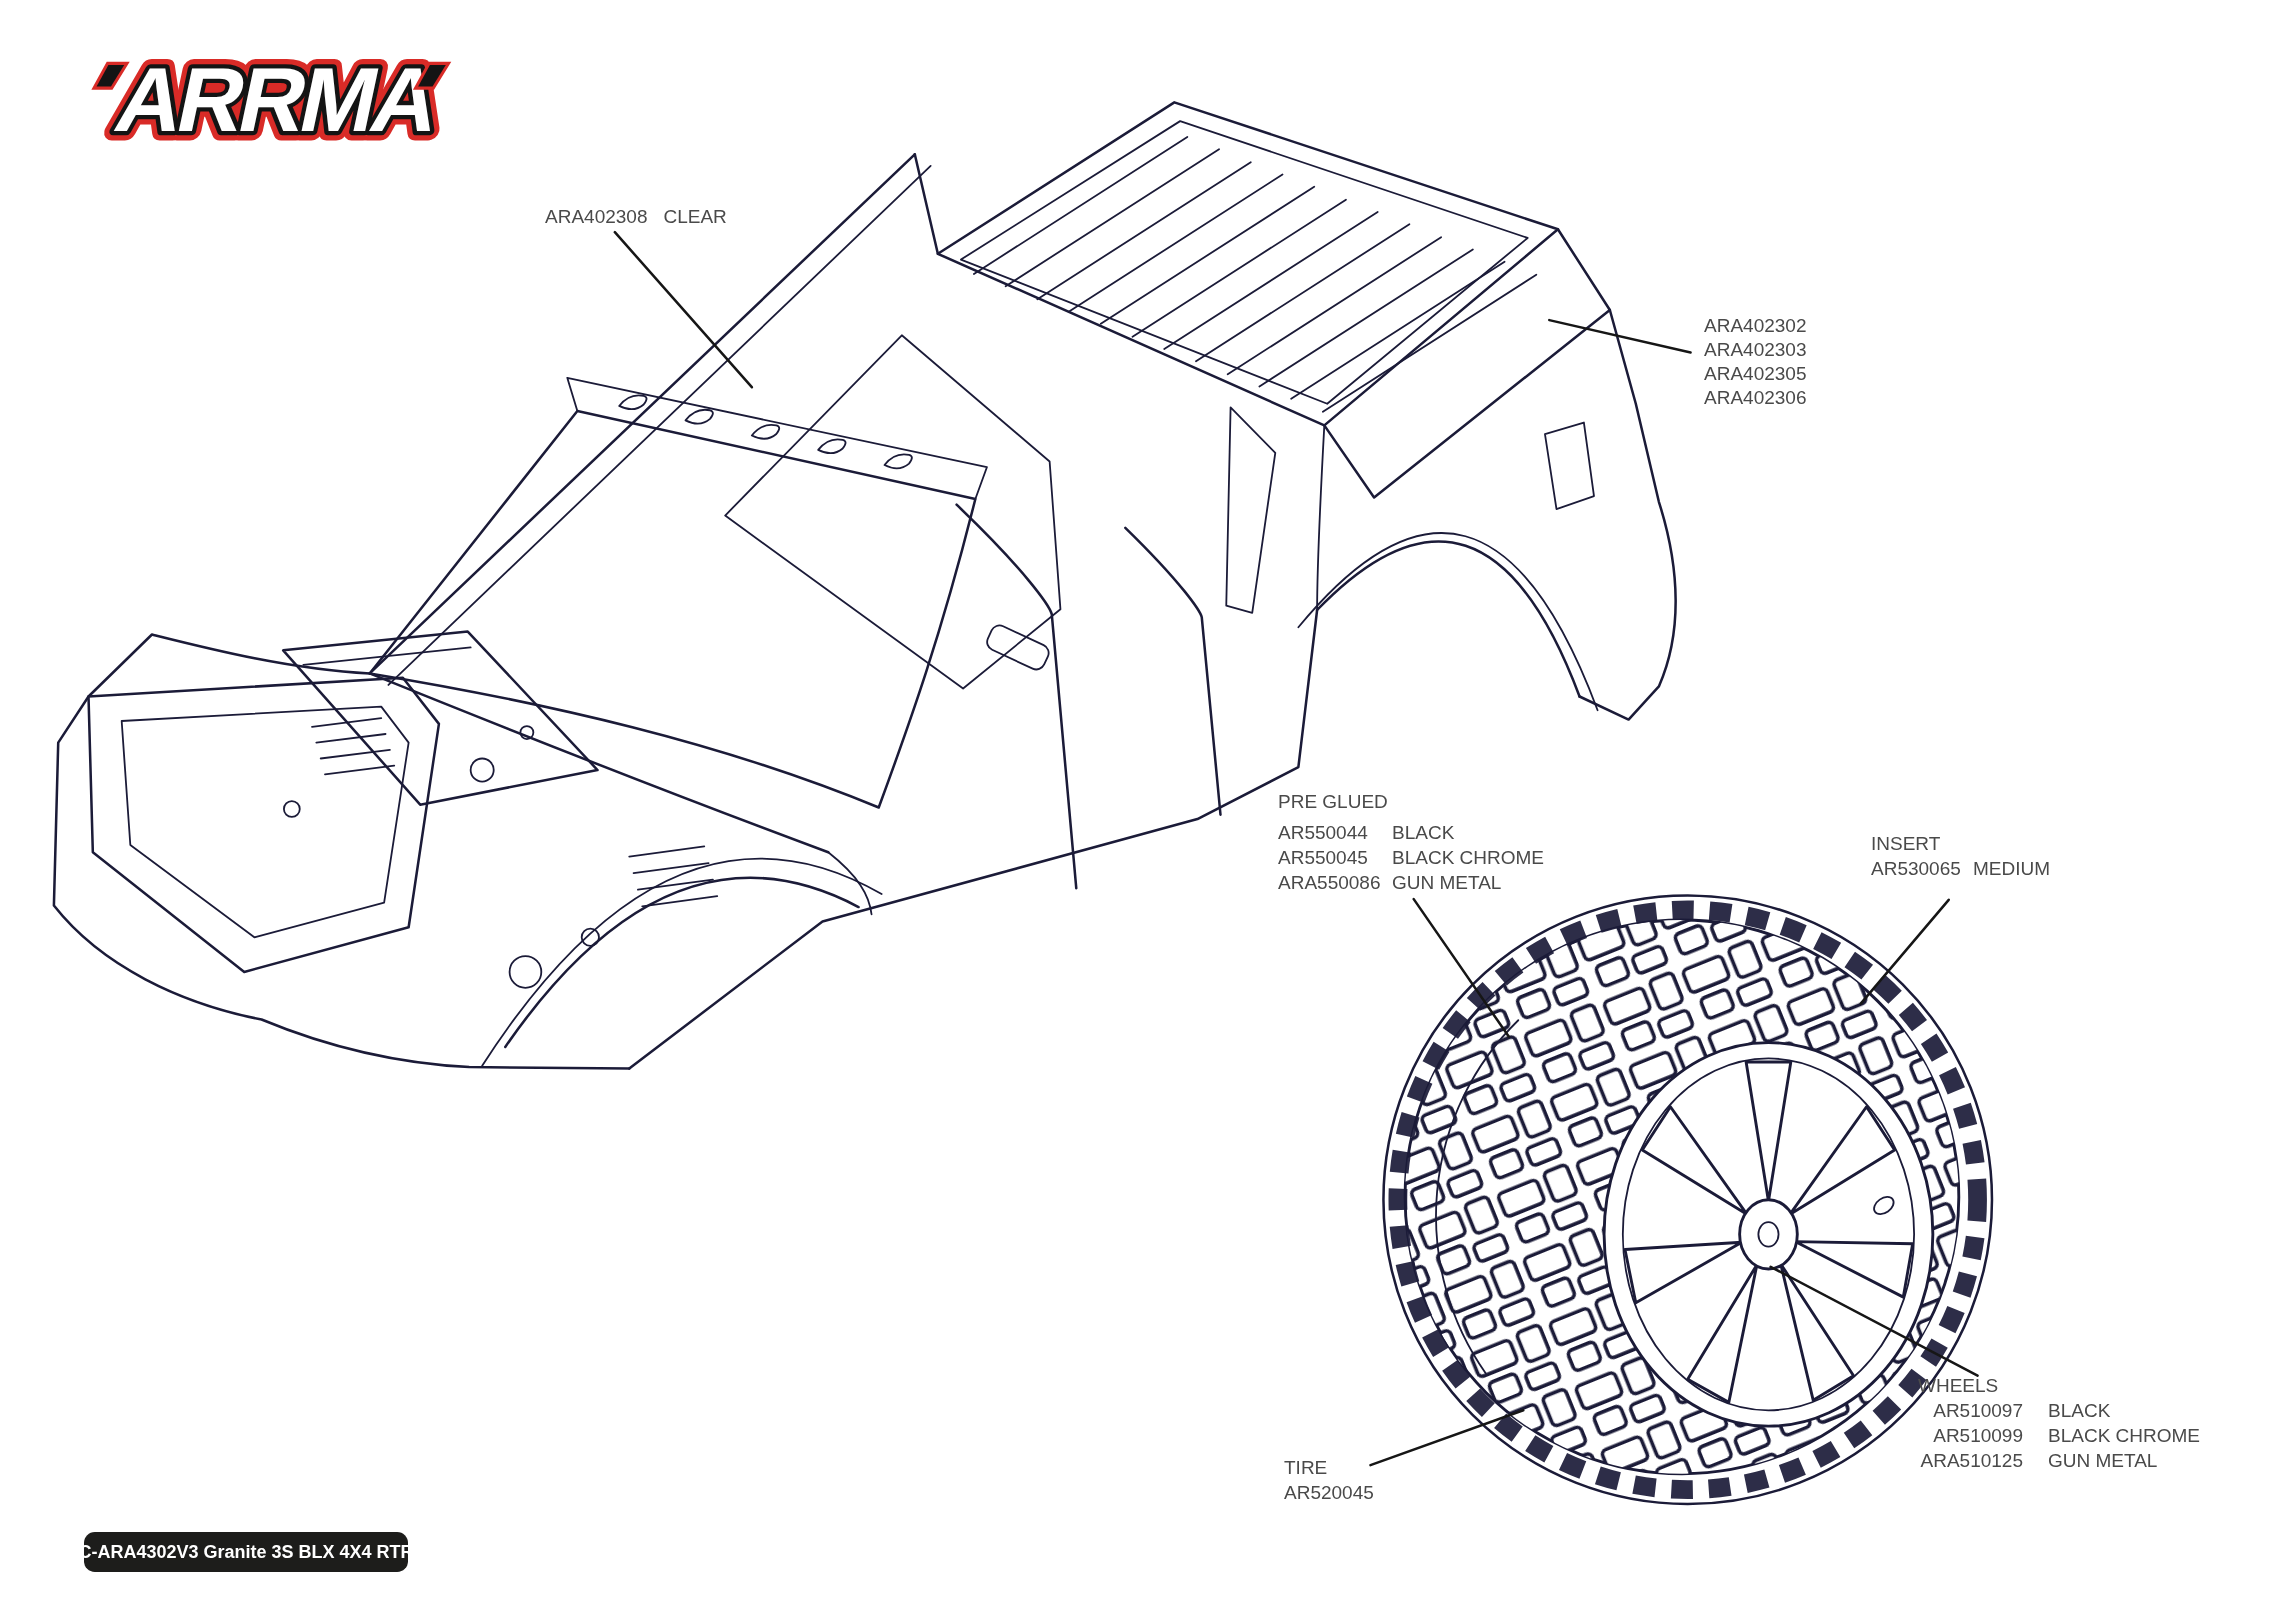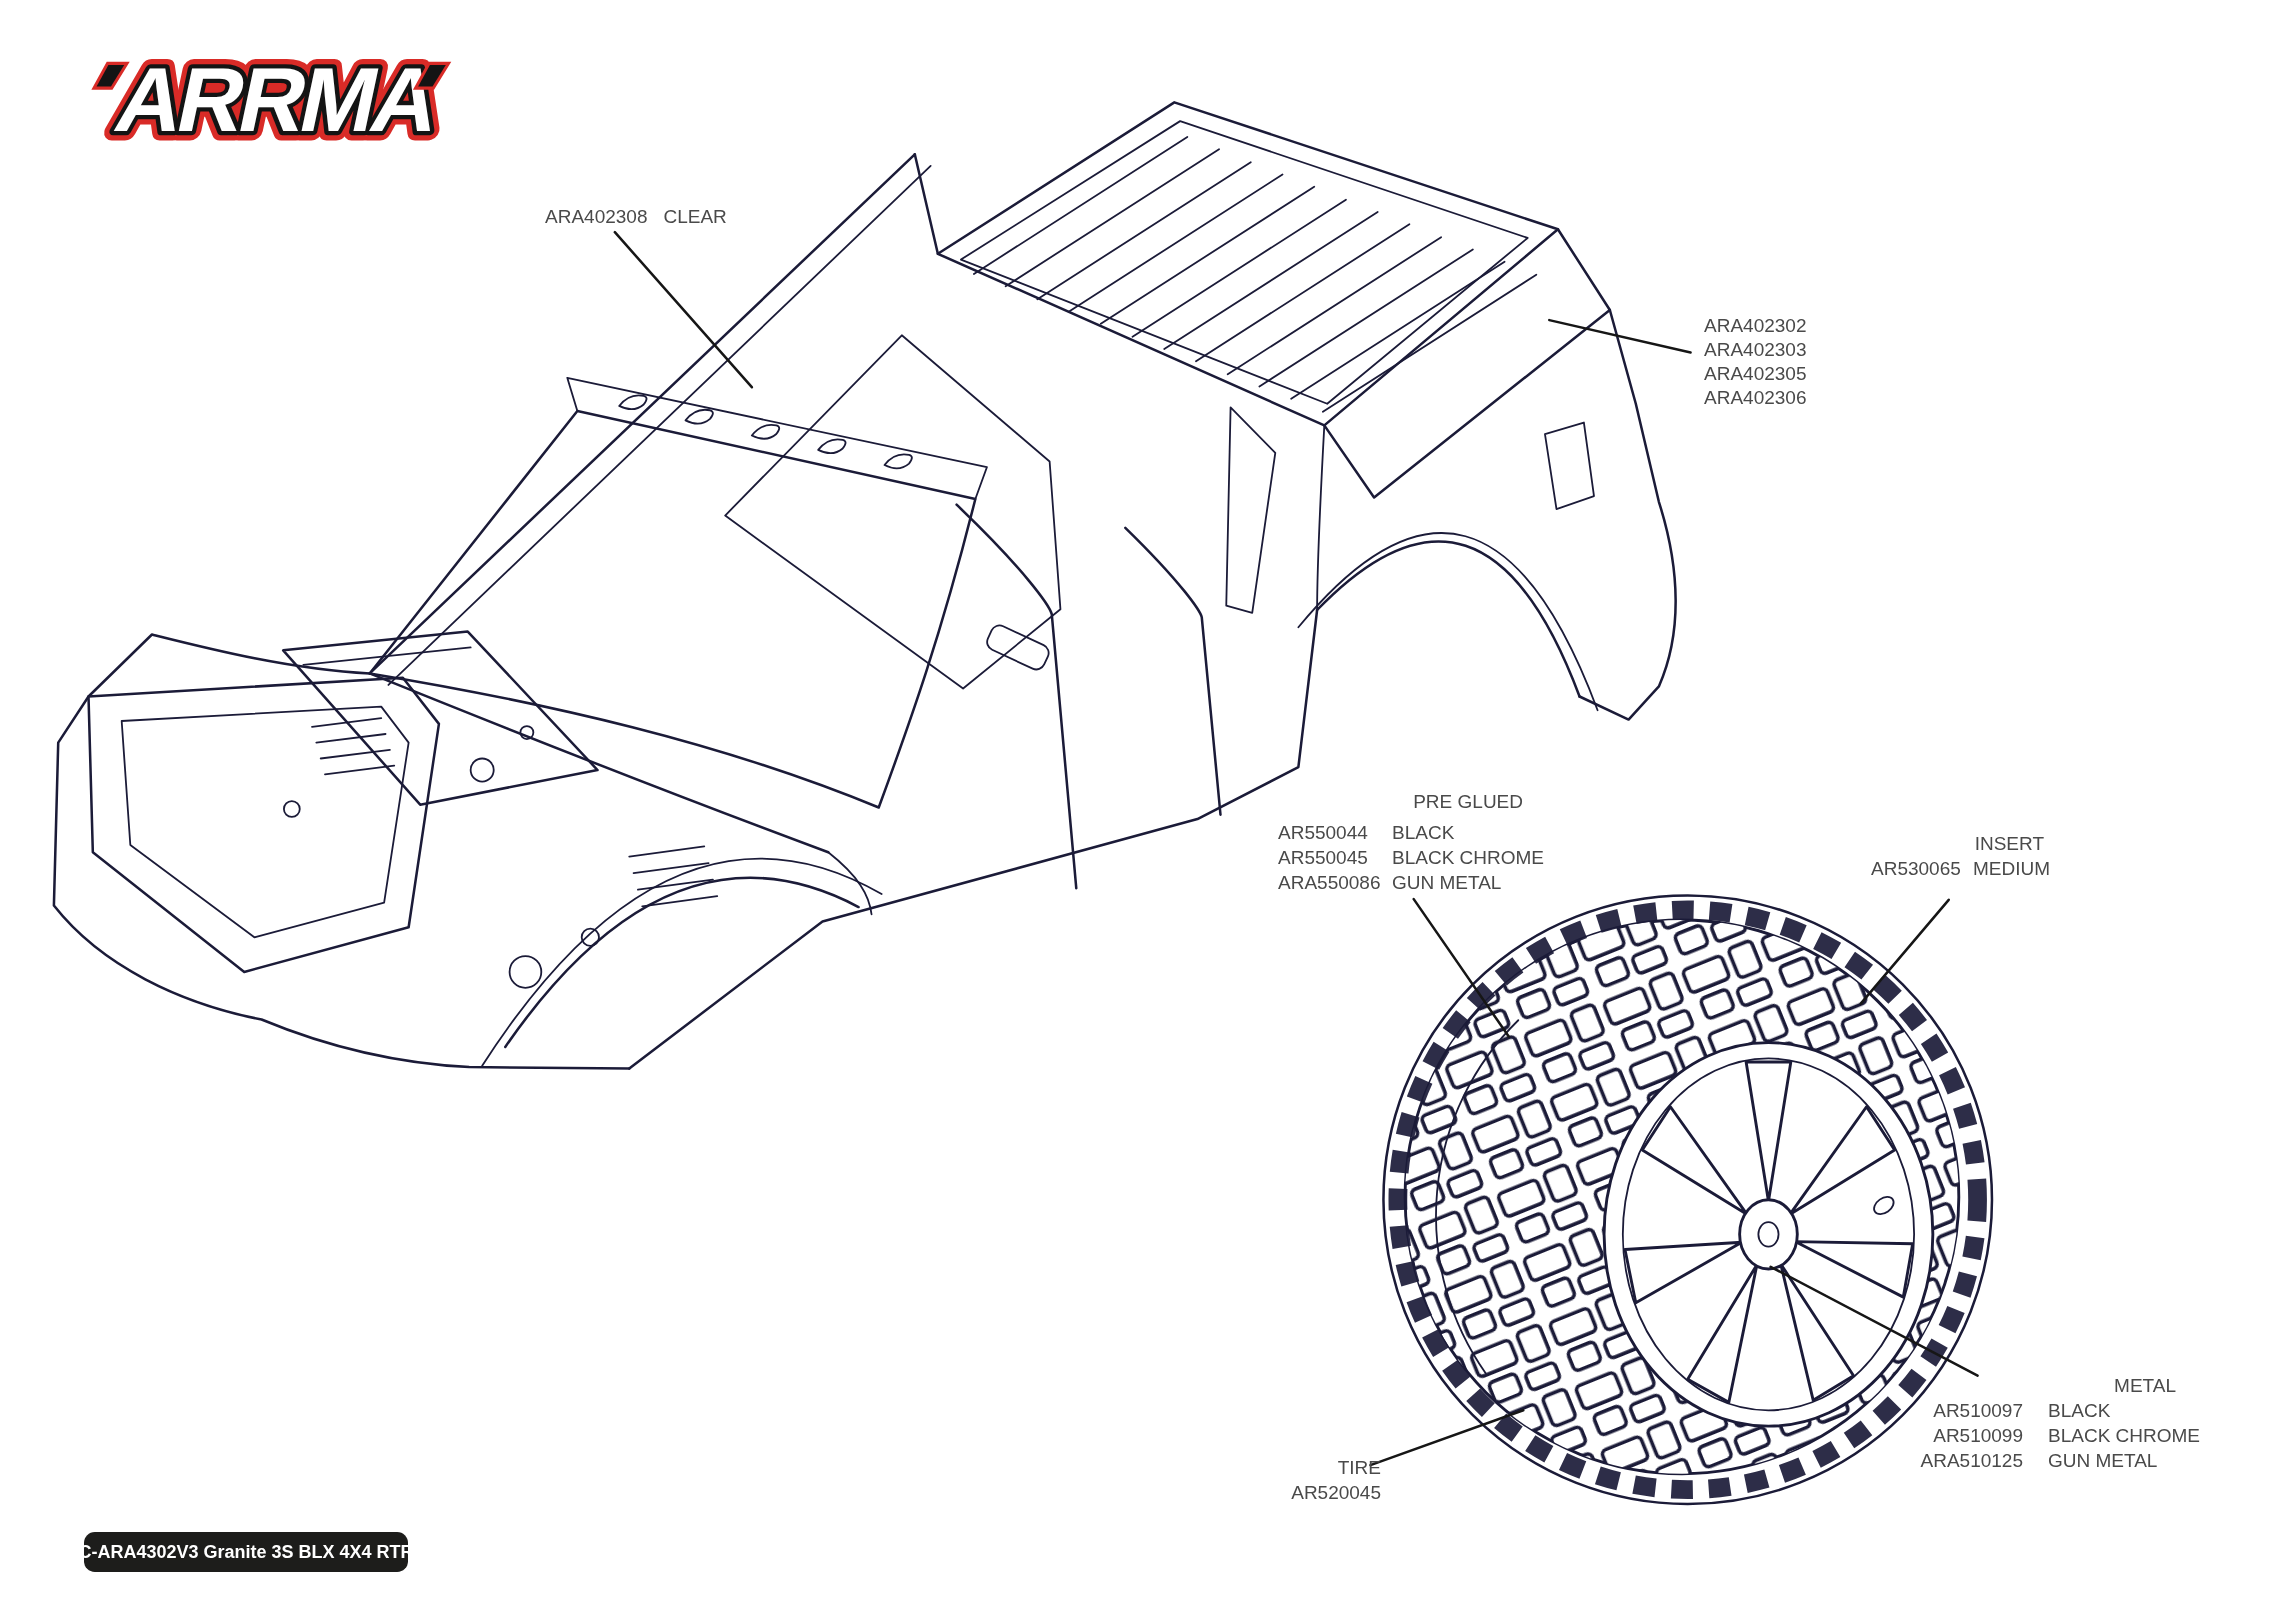--- a/index.html
+++ b/index.html
@@ -14,21 +14,21 @@
   
   .ln{stroke:var(--line,#1b1b38);fill:none;stroke-width:3.5;stroke-linejoin:round;stroke-linecap:round;}
   .ln2{stroke:var(--line,#1b1b38);fill:none;stroke-width:2.5;stroke-linejoin:round;stroke-linecap:round;}
   .wfill{fill:#ffffff;stroke:var(--line,#1b1b38);stroke-width:4;stroke-linejoin:round;}
   .tb{fill:#ffffff;stroke:var(--line,#1b1b38);stroke-width:5;}
   .knobring{stroke:var(--line,#1b1b38);fill:none;stroke-width:26;stroke-dasharray:30 22;opacity:.92;}
   .leader{stroke:var(--leader,#161616);stroke-width:3.5;stroke-linecap:round;fill:none;}
   
   .lbl{position:absolute;color:var(--label,#4a4a4a);font-size:19px;line-height:24.5px;white-space:nowrap;}
   .lbl .gap{display:inline-block;width:16px;}
-  .center{text-align:right;}
+  .center{text-align:left;}
   .prow{display:flex;}
   .pcol{width:114px;}
   .pcol-r{width:105px;text-align:right;}
   .ccol{margin-left:0px;}
   .ccol-w{margin-left:25px;}
   .title-box{
     position:absolute;left:1727px;top:70px;width:351px;height:46px;
     border:2.2px solid var(--ink,#1e1e1e);border-radius:7.2px;box-sizing:border-box;
     display:flex;align-items:center;justify-content:center;
     font-size:29px;font-weight:bold;letter-spacing:-0.7px;color:var(--ink,#1e1e1e);
@@ -223,21 +223,21 @@
 
   <div class="lbl" style="left:1871px;top:831px;line-height:25px;">
     <div class="center" style="width:173px;">INSERT</div>
     <div class="prow">
       <span class="pcol" style="width:102px;">AR530065</span>
       <span class="ccol">MEDIUM</span>
     </div>
   </div>
 
   <div class="lbl" style="left:1918px;top:1373px;line-height:25px;">
-    <div class="center" style="width:258px;">METAL</div>
+    <div class="center" style="width:258px;">WHEELS</div>
     <div class="prow">
       <span class="pcol-r">AR510097</span>
       <span class="ccol-w">BLACK</span>
     </div>
     <div class="prow">
       <span class="pcol-r">AR510099</span>
       <span class="ccol-w">BLACK CHROME</span>
     </div>
     <div class="prow">
       <span class="pcol-r">ARA510125</span>

